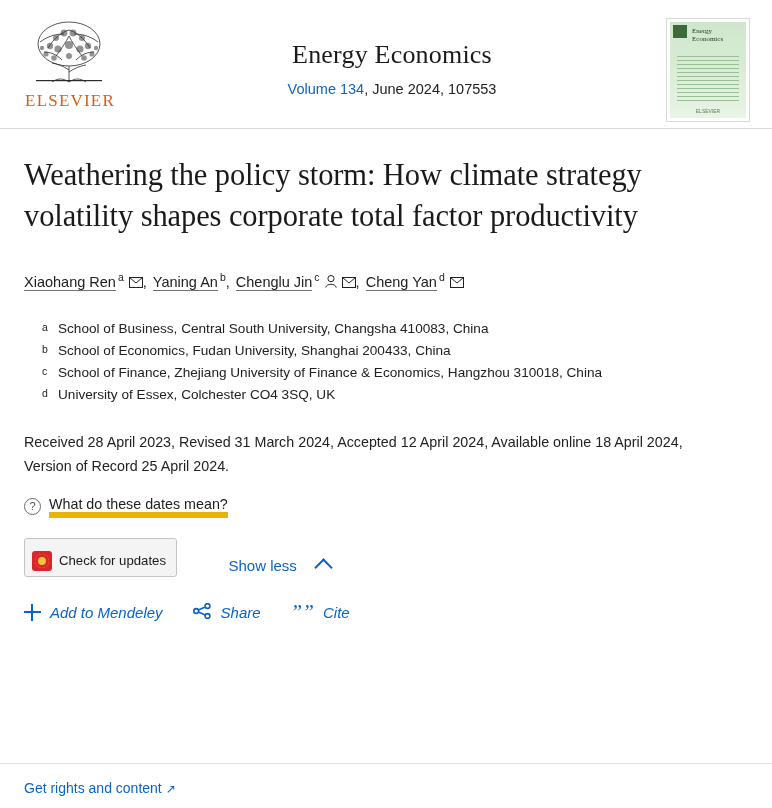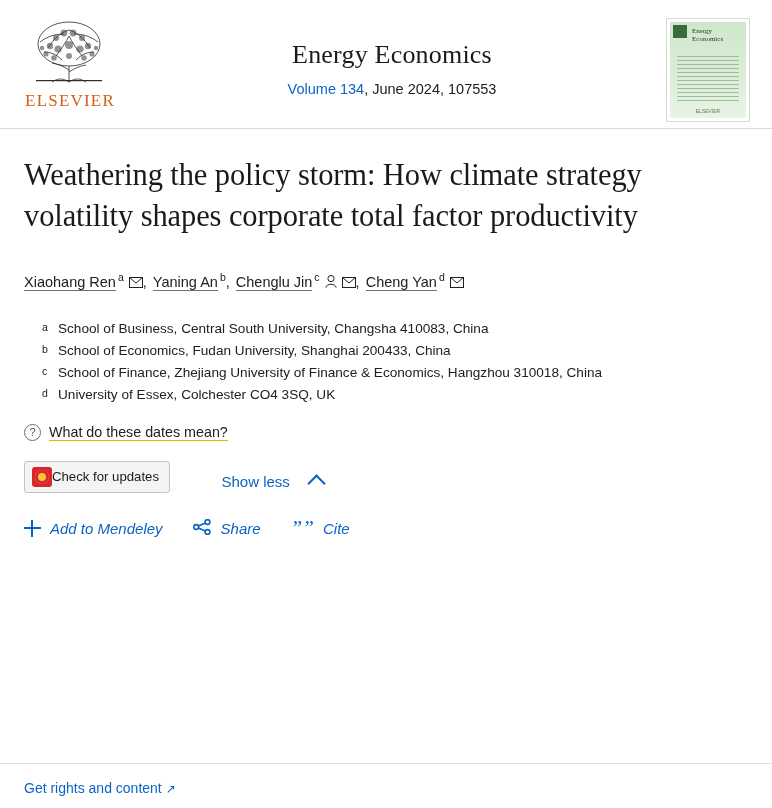--- a/index.html
+++ b/index.html
@@ -205,33 +205,34 @@
     border-radius: 50%;
     font-size: 11px;
     line-height: 15px;
     text-align: center;
     color: #505050;
     flex: 0 0 17px;
   }
   .dates-help a {
     color: #212121;
     text-decoration: none;
-    border-bottom: 1px solid #eab308;
+    border-bottom: 6px solid #eab308;
     cursor: pointer;
   }
 
   
   .crossmark {
     margin-top: 20px;
     display: inline-flex;
     align-items: center;
+    gap: 7px;
     border: 1px solid #c4c4c4;
     border-radius: 3px;
     background: #f4f4f4;
-    padding: 5px 10px 5px 7px;
+    padding: 12px 10px 5px 7px;
     cursor: pointer;
   }
   .cm-badge {
     width: 20px; height: 20px;
     border-radius: 3px;
     background: #d9262c;
     position: relative;
     overflow: hidden;
     flex: 0 0 20px;
   }
@@ -430,20 +431,21 @@
             </svg></span></span>
     </div>
 
     <div class="affils">
       <div class="affil"><span class="mark">a</span><span>School of Business, Central South University, Changsha 410083, China</span></div>
       <div class="affil"><span class="mark">b</span><span>School of Economics, Fudan University, Shanghai 200433, China</span></div>
       <div class="affil"><span class="mark">c</span><span>School of Finance, Zhejiang University of Finance &amp; Economics, Hangzhou 310018, China</span></div>
       <div class="affil"><span class="mark">d</span><span>University of Essex, Colchester CO4 3SQ, UK</span></div>
     </div>
 
+    <div class="dates">Received 28 April 2023, Revised 31 March 2024, Accepted 12 April 2024, Available online 18 April 2024, Version of Record 25 April 2024.</div>
 
     <div class="dates-help">
       <span class="qmark">?</span>
       <a>What do these dates mean?</a>
     </div>
 
     <div class="crossmark">
       <span class="cm-badge"></span>
       <span class="cm-text">Check for updates</span>
     </div>

